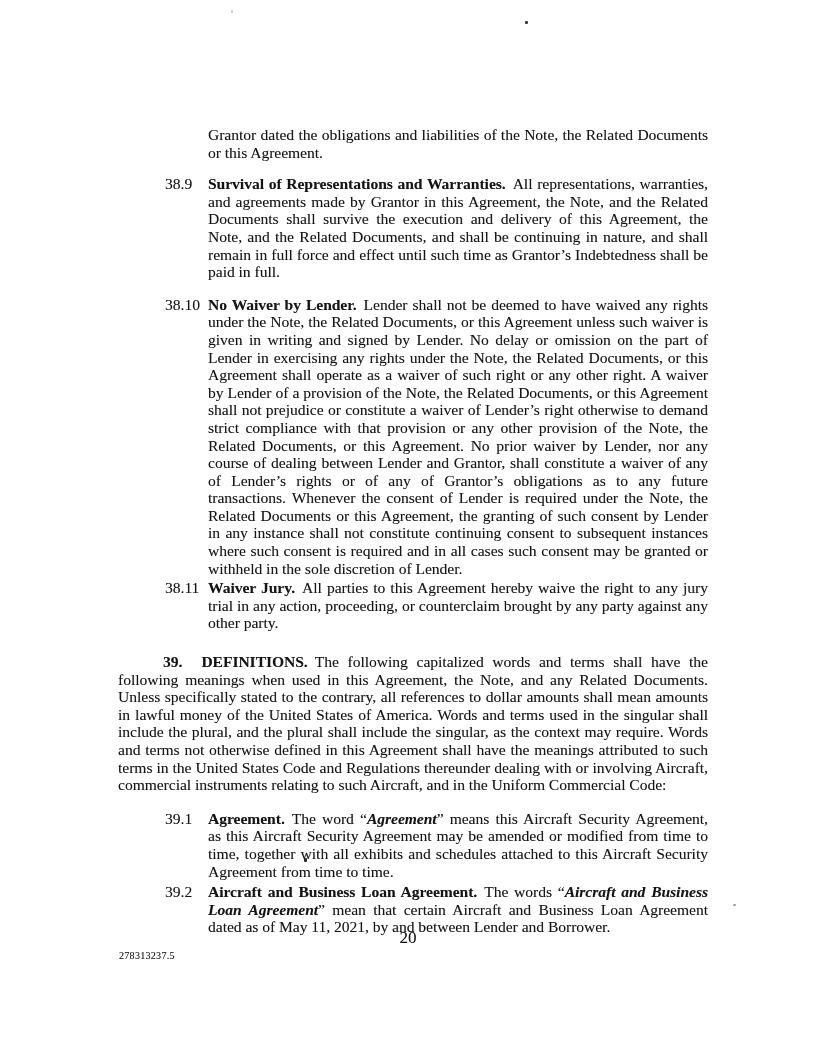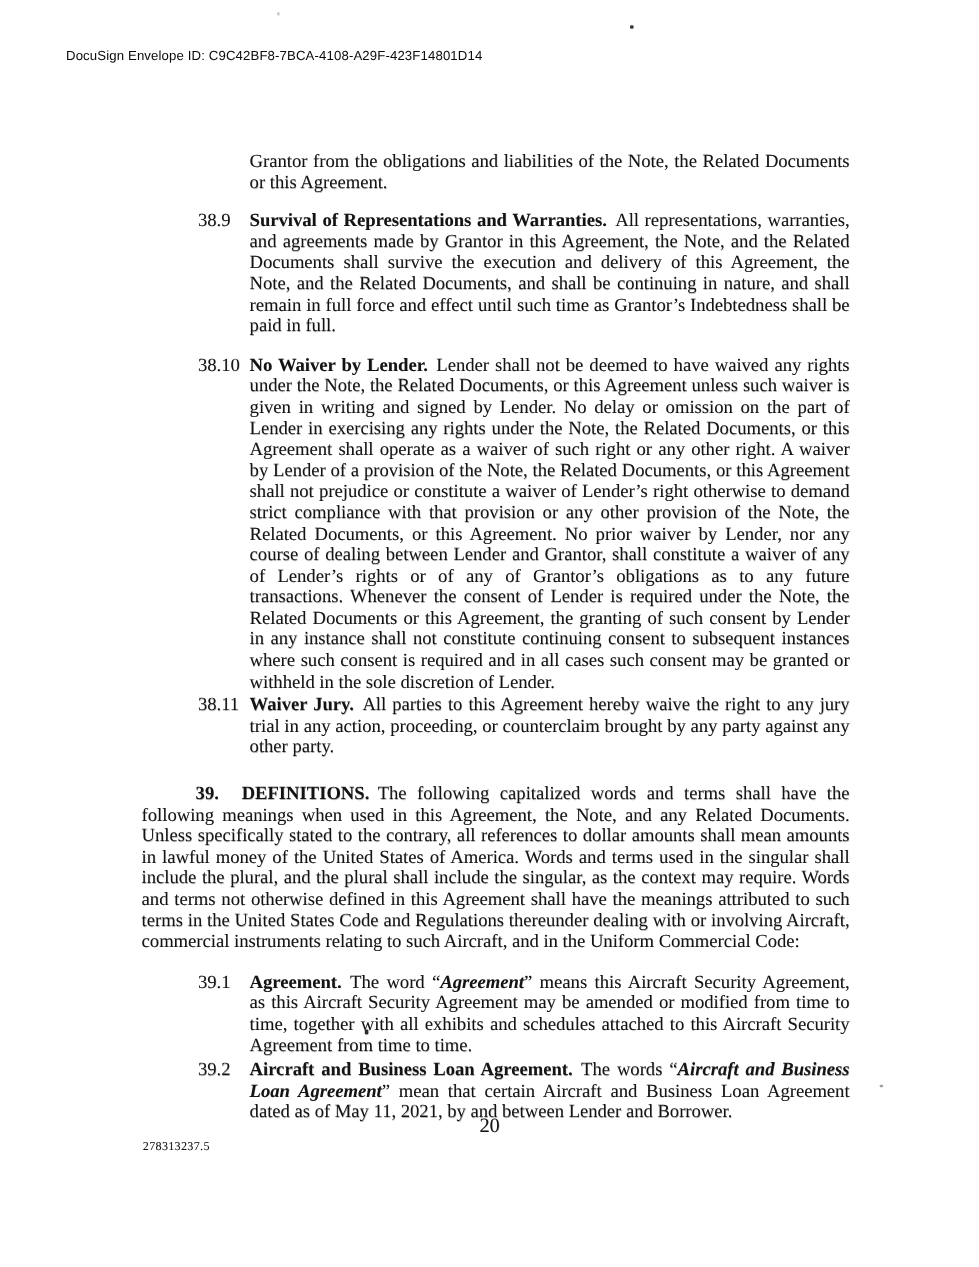--- a/index.html
+++ b/index.html
@@ -78,30 +78,29 @@
   .speck-1 { left: 231px; top: 10px;  width: 2px; height: 3px; background: #c9c9c9; }
   .speck-2 { left: 525px; top: 21px;  width: 3px; height: 3px; background: #3a3a3a; }
   .speck-3 { left: 304px; top: 858px; width: 3px; height: 4px; background: #2b2b2b; }
   .speck-4 { left: 733px; top: 904px; width: 3px; height: 2px; background: #9f9f9f; }
 </style>
 </head>
 <body>
 
 <div class="sheet">
 
-  <div class="doc-header">DocuSign Envelope ID: C9C42BF8-7BCA-4108-A29F-423F14801D14</div>
 
   <div class="speck speck-1"></div>
   <div class="speck speck-2"></div>
   <div class="speck speck-3"></div>
   <div class="speck speck-4"></div>
 
   <div class="content">
 
-    <p class="para-continuation">Grantor from the obligations and liabilities of the Note, the Related Documents or this Agreement.</p>
+    <p class="para-continuation">Grantor dated the obligations and liabilities of the Note, the Related Documents or this Agreement.</p>
 
     <p class="clause mb-c1">
       <span class="clause-num">38.9</span><span class="clause-title">Survival of Representations and Warranties.</span><span class="gap"></span><span>All representations, warranties, and agreements made by Grantor in this Agreement, the Note, and the Related Documents shall survive the execution and delivery of this Agreement, the Note, and the Related Documents, and shall be continuing in nature, and shall remain in full force and effect until such time as Grantor’s Indebtedness shall be paid in full.</span>
     </p>
 
     <p class="clause mb-c2">
       <span class="clause-num">38.10</span><span class="clause-title">No Waiver by Lender.</span><span class="gap"></span><span>Lender shall not be deemed to have waived any rights under the Note, the Related Documents, or this Agreement unless such waiver is given in writing and signed by Lender. No delay or omission on the part of Lender in exercising any rights under the Note, the Related Documents, or this Agreement shall operate as a waiver of such right or any other right. A waiver by Lender of a provision of the Note, the Related Documents, or this Agreement shall not prejudice or constitute a waiver of Lender’s right otherwise to demand strict compliance with that provision or any other provision of the Note, the Related Documents, or this Agreement. No prior waiver by Lender, nor any course of dealing between Lender and Grantor, shall constitute a waiver of any of Lender’s rights or of any of Grantor’s obligations as to any future transactions. Whenever the consent of Lender is required under the Note, the Related Documents or this Agreement, the granting of such consent by Lender in any instance shall not constitute continuing consent to subsequent instances where such consent is required and in all cases such consent may be granted or withheld in the sole discretion of Lender.</span>
     </p>
 
     <p class="clause mb-c3">

